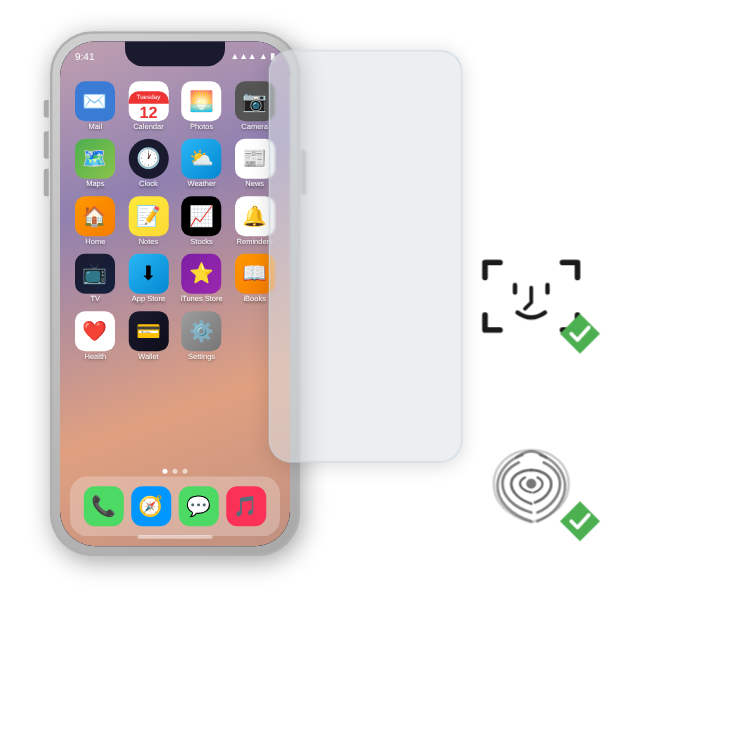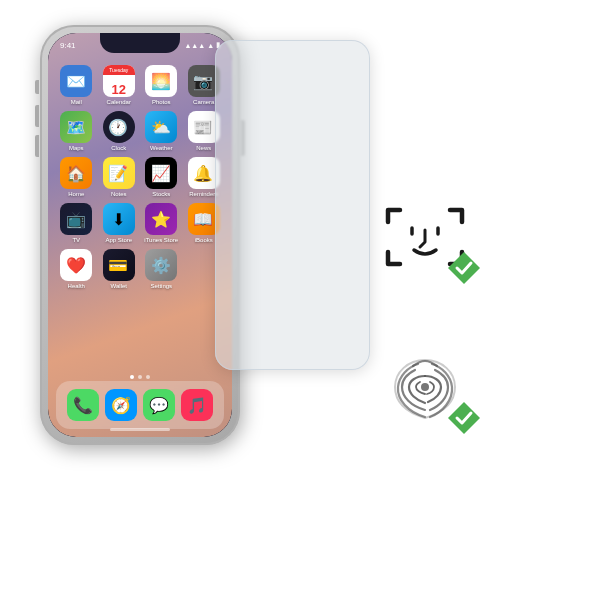--- a/index.html
+++ b/index.html
@@ -275,21 +275,21 @@
           </div>
         </div>
 
         <div class="app-grid">
 
           <div class="app-icon">
             <div class="app-icon-img mail-bg">✉️</div>
             <span class="app-label">Mail</span>
           </div>
           <div class="app-icon">
-            <div class="app-icon-img" style="background:white;display:flex;flex-direction:column;align-items:center;justify-content:space-between;">
+            <div class="app-icon-img" style="background:white;display:flex;flex-direction:column;align-items:center;justify-content:flex-end;">
               <div style="background:#e33;width:100%;border-radius:8px 8px 0 0;height:10px;font-size:5px;color:white;display:flex;align-items:center;justify-content:center;">Tuesday</div>
               <div style="color:#e33;font-weight:700;font-size:13px;line-height:1;margin-bottom:1px;">12</div>
             </div>
             <span class="app-label">Calendar</span>
           </div>
           <div class="app-icon">
             <div class="app-icon-img" style="background:white;">🌅</div>
             <span class="app-label">Photos</span>
           </div>
           <div class="app-icon">

